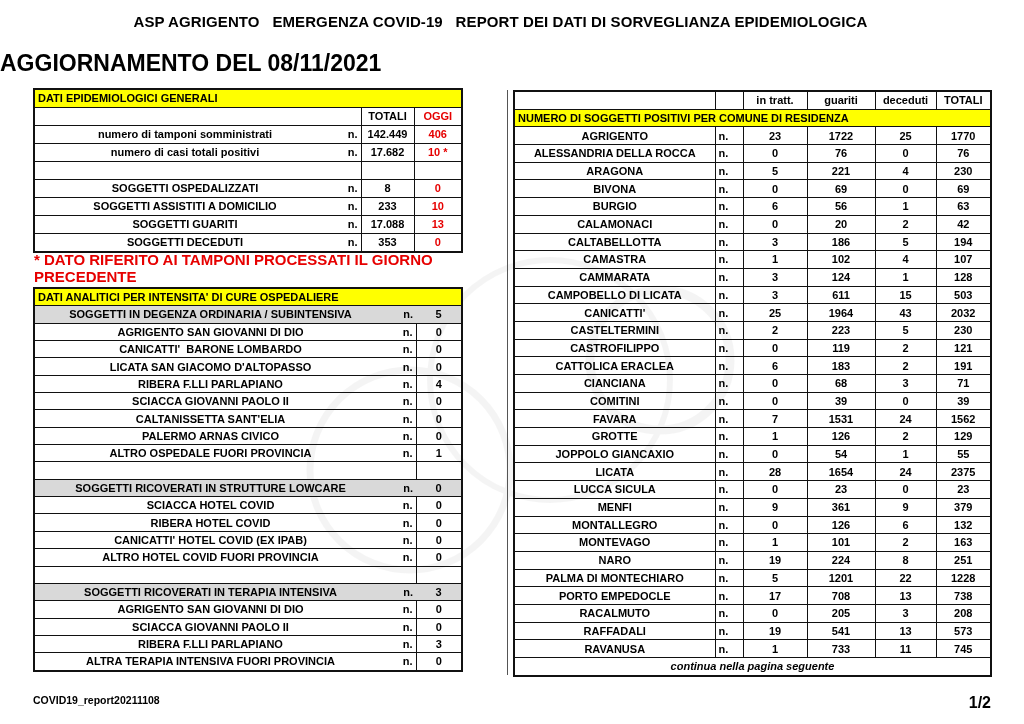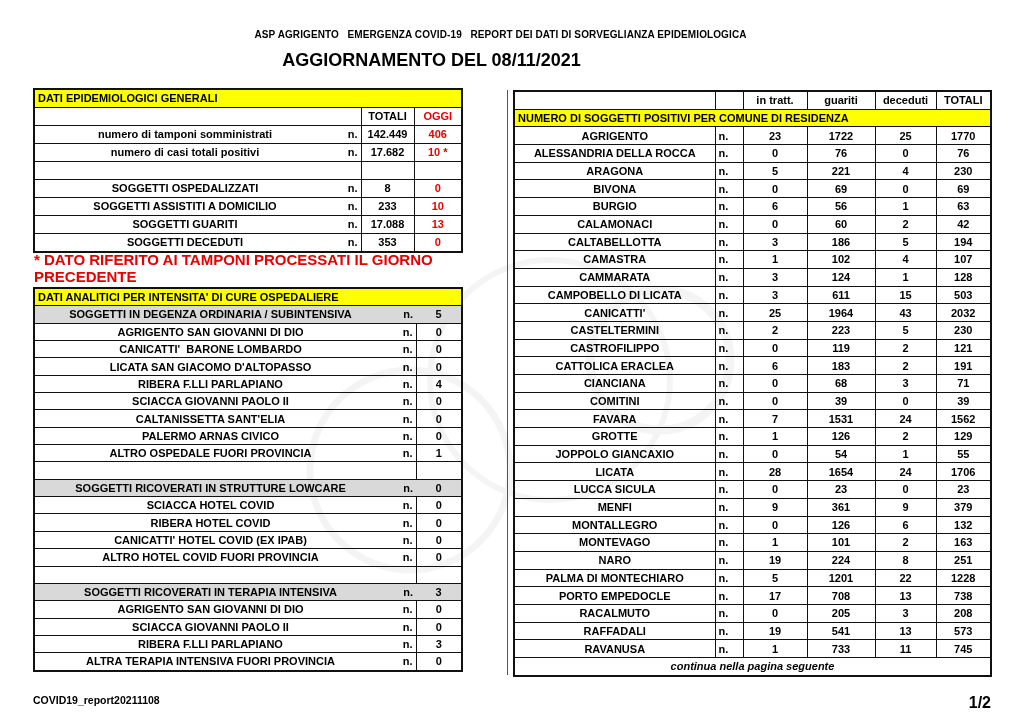--- a/index.html
+++ b/index.html
@@ -5,25 +5,25 @@
   :root{
     --yellow:#ffff00; --grey:#d9d9d9; --red:#e60000; --ink:#111;
   }
   html,body{margin:0;padding:0;}
   body{
     width:1024px;height:724px;position:relative;background:#ffffff;
     font-family:"Liberation Sans",sans-serif;color:#000;overflow:hidden;
   }
   .doc-header{
     position:absolute;top:13px;left:0;width:1001px;text-align:center;
-    font-weight:bold;font-size:10px;white-space:pre;letter-spacing:.1px;margin-top:16px;
+    font-weight:bold;font-size:15px;white-space:pre;letter-spacing:.1px;
   }
   .doc-subtitle{
-    position:absolute;top:50px;left:0;width:863px;text-align:center;
-    font-weight:bold;font-size:18px;
+    position:absolute;top:50px;left:0;width:863px;
+    font-weight:bold;font-size:23px;
   }
   table.tbl{
     position:absolute;border-collapse:collapse;table-layout:fixed;
     border:2px solid var(--ink);
   }
   table.tbl td{
     border:1px solid var(--ink);
     font-weight:bold;font-size:11px;line-height:1.1;
     padding:0 3px;white-space:pre;overflow:hidden;vertical-align:middle;
   }
@@ -351,21 +351,21 @@
         <td class="val">6</td>
         <td class="val">56</td>
         <td class="val">1</td>
         <td class="val">63</td>
       </tr>
 
       <tr>
         <td class="label">CALAMONACI</td>
         <td class="ncol">n.</td>
         <td class="val">0</td>
-        <td class="val">60</td>
+        <td class="val">20</td>
         <td class="val">2</td>
         <td class="val">42</td>
       </tr>
 
       <tr>
         <td class="label">CALTABELLOTTA</td>
         <td class="ncol">n.</td>
         <td class="val">3</td>
         <td class="val">186</td>
         <td class="val">5</td>
@@ -479,21 +479,21 @@
         <td class="val">1</td>
         <td class="val">55</td>
       </tr>
 
       <tr>
         <td class="label">LICATA</td>
         <td class="ncol">n.</td>
         <td class="val">28</td>
         <td class="val">1654</td>
         <td class="val">24</td>
-        <td class="val">1706</td>
+        <td class="val">2375</td>
       </tr>
 
       <tr>
         <td class="label">LUCCA SICULA</td>
         <td class="ncol">n.</td>
         <td class="val">0</td>
         <td class="val">23</td>
         <td class="val">0</td>
         <td class="val">23</td>
       </tr>

